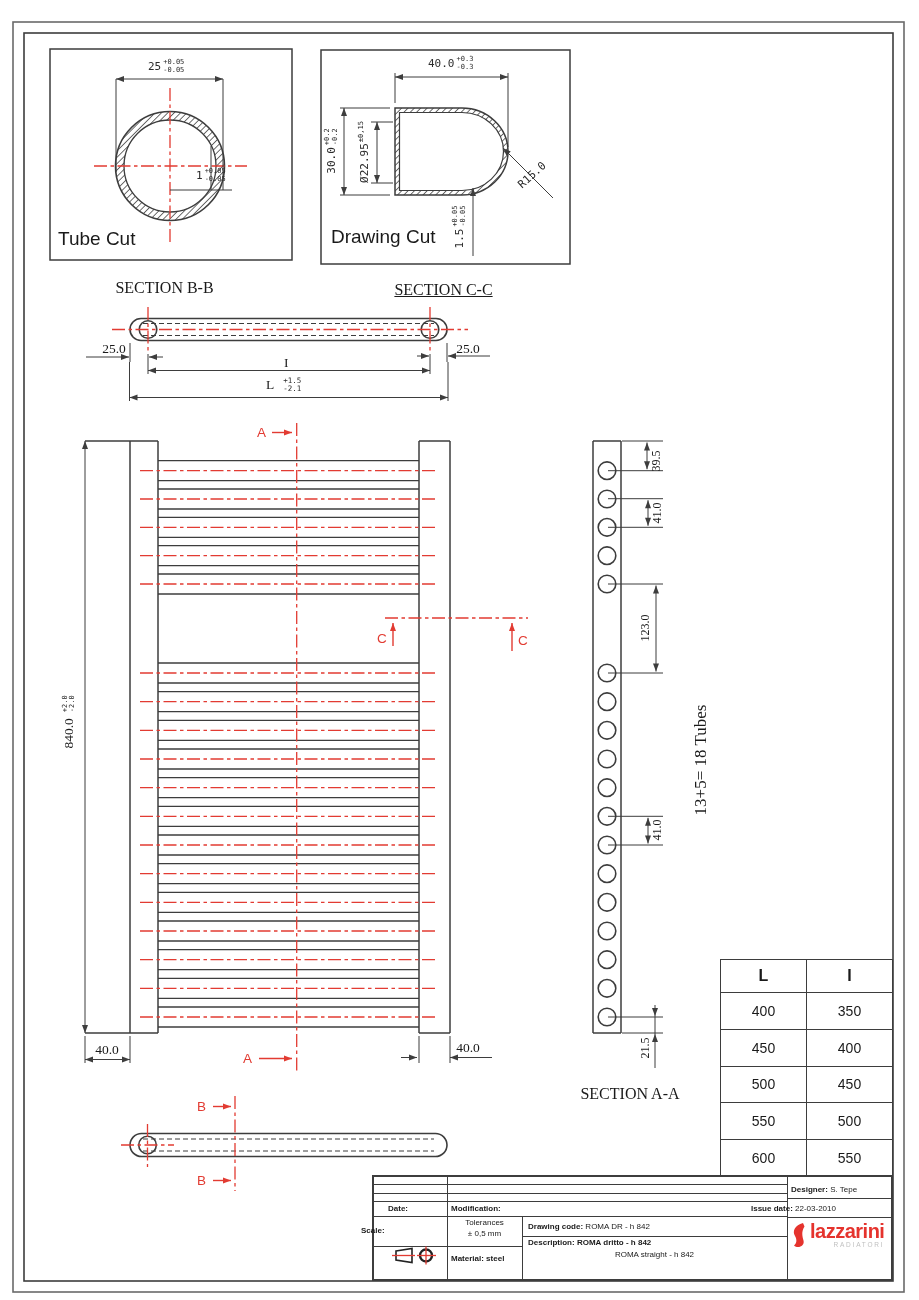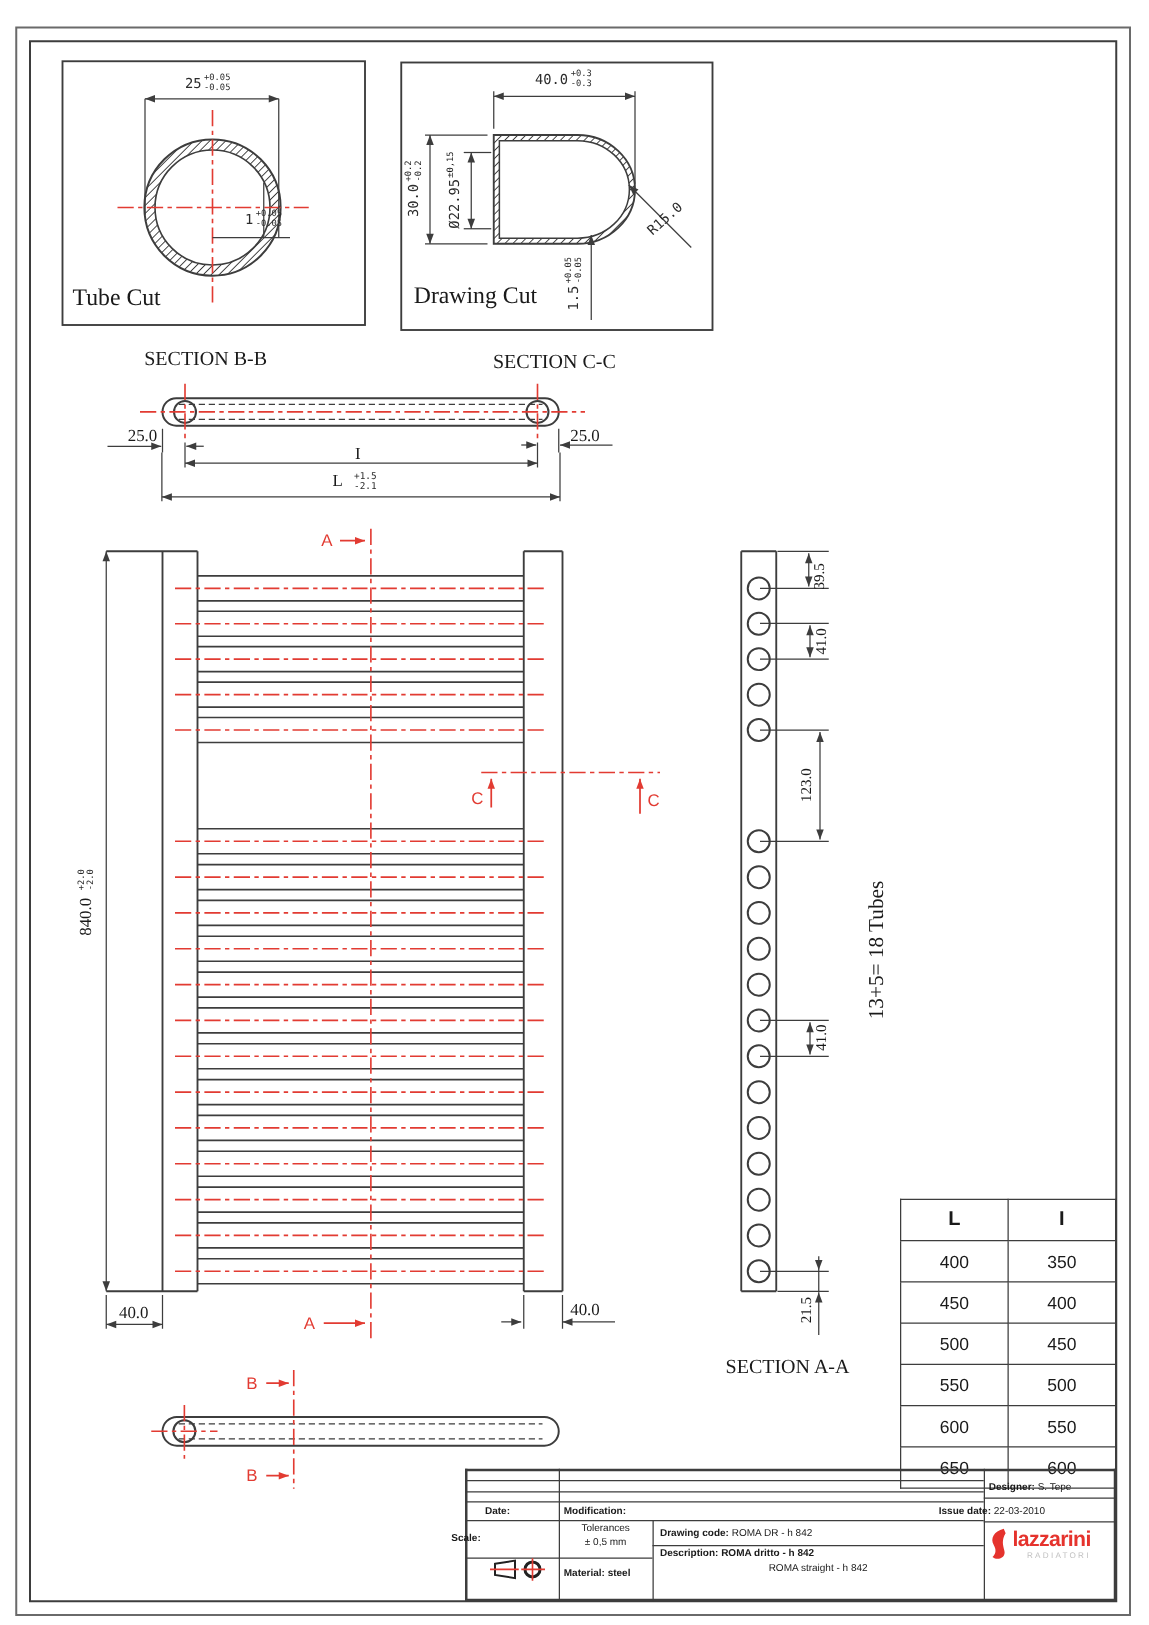--- a/index.html
+++ b/index.html
@@ -10,21 +10,21 @@
   .ol{stroke:#3d3d3d;stroke-width:1.6;fill:none;}
   .ol2{stroke:#3d3d3d;stroke-width:1.5;fill:none;}
   .tl{stroke:#3d3d3d;stroke-width:1.3;fill:none;}
   .dl{stroke:#3d3d3d;stroke-width:1;fill:none;}
   .hl{stroke:#3d3d3d;stroke-width:1;fill:none;stroke-dasharray:5 3;}
   .cl{stroke:#e23b32;stroke-width:1.3;fill:none;stroke-dasharray:13 3.5 3.5 3.5;}
   .rl{stroke:#e23b32;stroke-width:1.4;fill:none;}
   
   .abs{position:absolute;white-space:nowrap;}
   .rot{position:absolute;white-space:nowrap;transform:translate(-50%,-50%) rotate(-90deg);}
-  .cap{font-family:Liberation Serif, serif;font-size:19px;}
+  .cap{font-family:Liberation Sans, sans-serif;font-size:19px;}
   .sec{font-family:"Liberation Serif",serif;font-size:16px;text-align:center;margin-top:12px;}
   .sdim{font-family:"Liberation Serif",serif;font-size:13.5px;}
   .sdim12{font-family:"Liberation Serif",serif;font-size:12px;}
   .mdim{font-family:"DejaVu Sans Mono",monospace;font-size:11px;color:#2c2c2c;}
   .dimw{display:inline-flex;align-items:center;}
   .stack{display:inline-flex;flex-direction:column;font-family:"DejaVu Sans Mono",monospace;
          font-size:7px;line-height:7.5px;color:#2c2c2c;margin-left:2px;}
   .sup{font-family:"DejaVu Sans Mono",monospace;font-size:7px;margin-bottom:7px;margin-left:1px;}
   .marker{font-size:13.5px;color:#e23b32;}
   .center{text-align:center;}
@@ -34,21 +34,21 @@
   #spec-table th,#spec-table td{border:1.6px solid #3d3d3d;text-align:center;vertical-align:middle;
               font-family:"Liberation Sans",sans-serif;}
   #spec-table th{font-size:16px;font-weight:bold;height:30px;}
   #spec-table td{font-size:14px;height:30px;}
   
   .tb-line{position:absolute;background:#3d3d3d;}
   .tb-text{position:absolute;font-size:8px;white-space:nowrap;}
   .tb-b{font-weight:bold;}
   #logo{position:absolute;left:791px;top:1222px;width:100px;display:flex;align-items:flex-start;}
   #logo-txt{display:flex;flex-direction:column;align-items:flex-end;margin-left:3px;}
-  #logo-name{font-size:17px;font-weight:bold;letter-spacing:-0.5px;line-height:19px;}
+  #logo-name{font-size:20px;font-weight:bold;letter-spacing:-0.5px;line-height:19px;}
   #logo-sub{font-size:6.5px;letter-spacing:1.8px;line-height:8px;}
 </style>
 </head>
 <body>
 
 <div id="canvas">
 
 <svg id="draw" width="919" height="1300" viewBox="0 0 919 1300">
   <defs>
     <marker id="ab" markerWidth="10" markerHeight="8" refX="8.5" refY="4" orient="auto-start-reverse" markerUnits="userSpaceOnUse">
@@ -294,21 +294,21 @@
 </div>
 <div class="abs dimw" style="left:196px;top:168px;">
   <span class="mdim">1</span>
   <span class="stack">
         <span>+0.05</span>
         <span>-0.05</span>
       </span>
 </div>
 
 <div class="abs cap" style="left:331px;top:226px;">Drawing Cut</div>
-<div class="abs sec" style="left:371px;top:269px;width:145px;">SECTION C-C</div>
+<div class="abs sec" style="left:371px;top:269px;width:145px;text-decoration:underline;">SECTION C-C</div>
 <div class="abs dimw" style="left:428px;top:56px;">
   <span class="mdim">40.0</span>
   <span class="stack">
         <span>+0.3</span>
         <span>-0.3</span>
       </span>
 </div>
 <div class="rot dimw" style="left:331px;top:151px;">
   <span class="mdim">30.0</span>
   <span class="stack">
@@ -385,24 +385,20 @@
           <td>450</td>
         </tr>
         <tr>
           <td>550</td>
           <td>500</td>
         </tr>
         <tr>
           <td>600</td>
           <td>550</td>
         </tr>
-        <tr>
-          <td>650</td>
-          <td>600</td>
-        </tr>
       </tbody>
 </table>
 
 <div>
 
   <div class="tb-line" style="left:372px;top:1175px;width:521px;height:1.6px;"></div>
   <div class="tb-line" style="left:372px;top:1175px;width:1.6px;height:106px;"></div>
   <div class="tb-line" style="left:891.4px;top:1175px;width:1.6px;height:106px;"></div>
   <div class="tb-line" style="left:372px;top:1279.4px;width:521px;height:1.6px;"></div>
   <div class="tb-line" style="left:372px;top:1184px;width:415px;height:1px;"></div>

